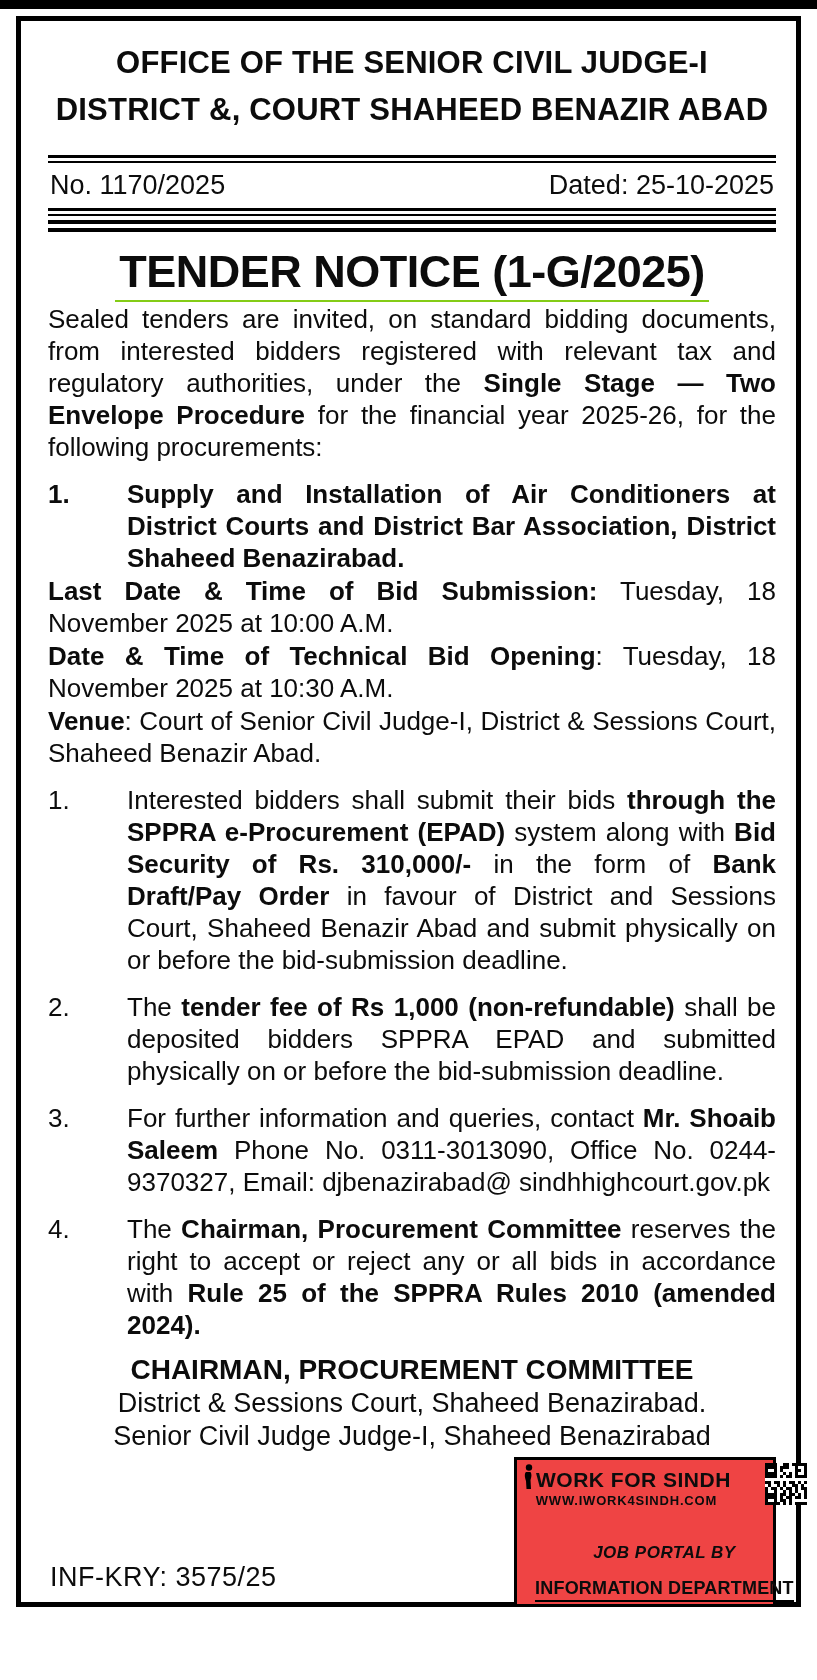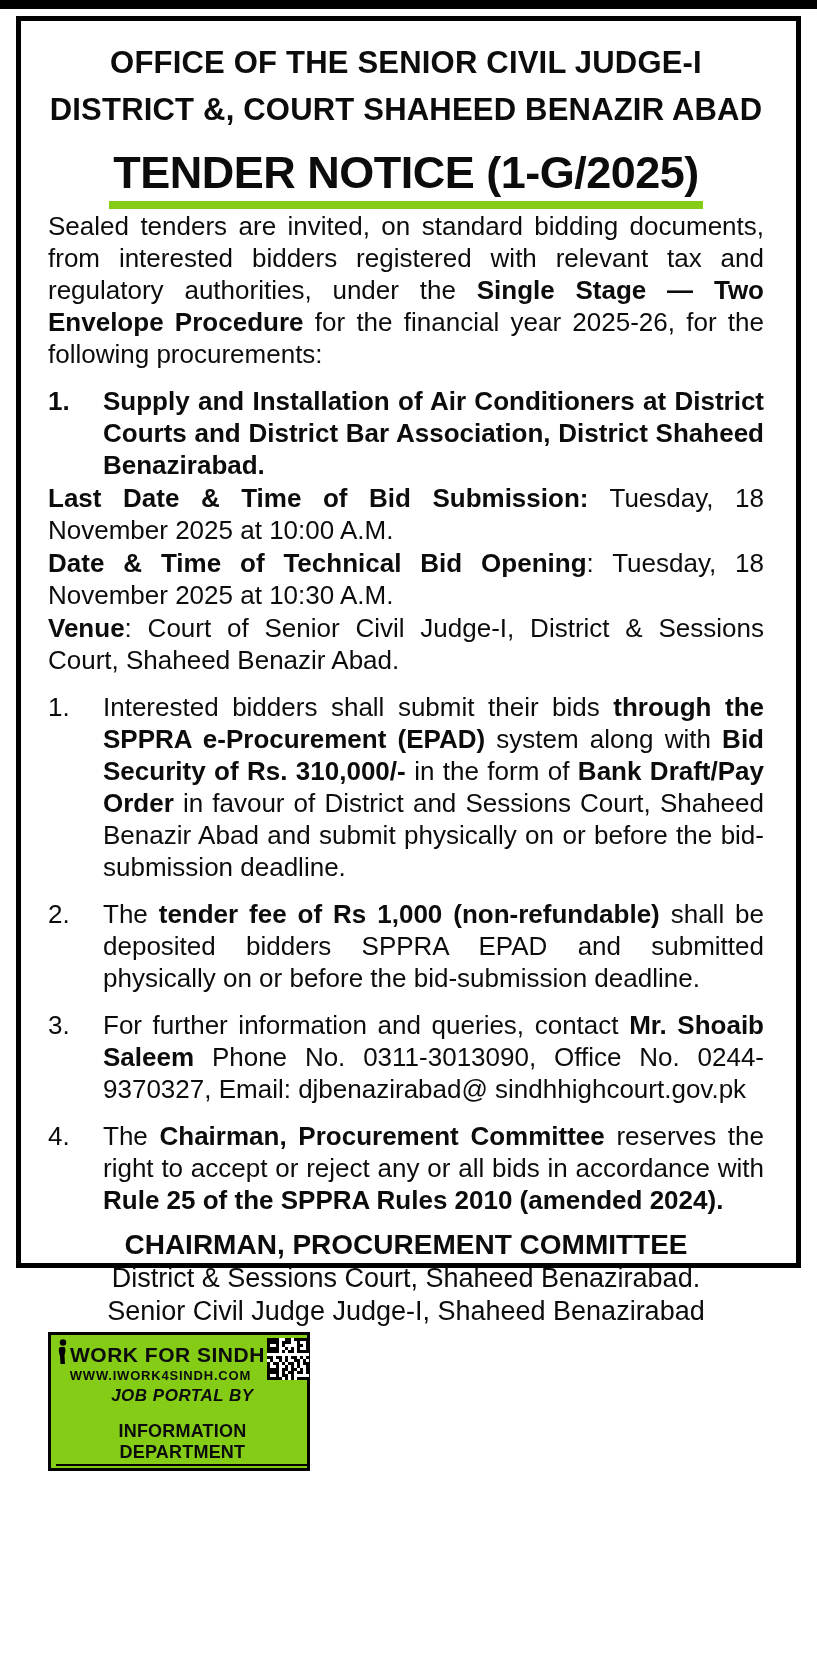--- a/index.html
+++ b/index.html
@@ -9,23 +9,23 @@
     font-family: "Liberation Sans", sans-serif;
     color: #0c0c0c;
     overflow: hidden;
   }
   .top-bar {
     width: 817px; height: 9px; background: #000;
   }
   .doc {
     margin: 7px 16px 0 16px;
     width: 785px;
-    height: 1252px;
+    height: 1591px;
     border: 5px solid #000;
-    padding: 10px 32px 0 27px;
+    padding: 10px 20px 0 27px;
     background: #fff;
   }
   
   .office-header { text-align: center; margin-top: 8px; }
   .office-line {
     font-weight: bold;
     font-size: 31px;
     line-height: 47px;
     letter-spacing: 0.2px;
     white-space: nowrap;
@@ -40,40 +40,40 @@
     padding: 7px 2px 8px 2px;
   }
   
   .title-wrap { text-align: center; margin-top: 16px; }
   .title-text {
     display: inline-block;
     font-weight: bold;
     font-size: 45px;
     line-height: 48px;
     letter-spacing: -0.5px;
-    border-bottom: 8px solid #84cc16;
+    border-bottom: 2px solid #84cc16;
     padding: 0 4px 4px 4px;
   }
   
   .p {
     margin-top: 1px;
     font-size: 26px;
     line-height: 32px;
     text-align: justify;
     text-justify: inter-word;
   }
   .p b, .num-item b { font-weight: bold; }
   .num-item {
     margin-top: 15px;
     display: flex;
     font-size: 26px;
     line-height: 32px;
   }
   .num-item .num { width: 55px; flex: 0 0 55px; }
-  .num-item .txt { flex: 1; text-align: justify; text-justify: inter-word; }
+  .num-item .txt { flex: 1; text-align: justify; text-justify: inter-word; margin-left: 24px; }
   .num-item.bold-item { font-weight: bold; }
   
   .signature { margin-top: 12px; text-align: center; }
   .sig-line1 { font-weight: bold; font-size: 28px; line-height: 34px; }
   .sig-line { font-size: 27px; line-height: 33px; }
   
   .footer {
     margin-top: 4px;
     display: flex;
     justify-content: space-between;
@@ -81,21 +81,22 @@
   }
   .inf-number { font-size: 27px; padding: 0 0 14px 2px; letter-spacing: 0.5px; }
   .logo-box {
     border: 3px solid #000;
     width: 262px;
     padding: 3px 5px 2px 5px;
     display: grid;
     grid-template-columns: 1fr 44px;
     grid-template-areas: "left qr" "portal portal";
     align-items: center;
-    background: #84cc16;
+    background: #ef4444;
+    gap: 32px;
   }
   .logo-left { grid-area: left; text-align: center; }
   .logo-title-row { display: flex; align-items: center; justify-content: center; gap: 1px; }
   .logo-title { font-weight: bold; font-size: 21px; line-height: 23px; letter-spacing: 0.5px; white-space: nowrap; }
   .logo-url { font-weight: bold; font-size: 13px; line-height: 14px; letter-spacing: 0.8px; text-align: center; }
   .logo-qr { grid-area: qr; justify-self: end; }
   .logo-portal { grid-area: portal; text-align: center; margin-top: 2px; }
   .portal-line1 { font-weight: bold; font-size: 17px; line-height: 19px; letter-spacing: 0.5px; font-style: italic; }
   .portal-line2 { font-weight: bold; font-size: 18px; line-height: 21px; letter-spacing: 0.2px; border-bottom: 2px solid #000; display: inline-block; padding-bottom: 1px; margin-top: 16px; }
 </style>
@@ -104,20 +105,29 @@
 
 <div class="top-bar"></div>
 
 <div class="doc">
 
   <div class="office-header">
     <div class="office-line">OFFICE OF THE SENIOR CIVIL JUDGE-I</div>
     <div class="office-line">DISTRICT &amp;, COURT SHAHEED BENAZIR ABAD</div>
   </div>
 
+  <div class="rules-block">
+    <div class="rule-dbl"></div>
+    <div class="ref-row">
+      <span>No. 1170/2025</span>
+      <span>Dated: 25-10-2025</span>
+    </div>
+    <div class="rule-dbl"></div>
+    <div class="rule-heavy"></div>
+  </div>
 
   <div class="title-wrap">
     <span class="title-text">TENDER NOTICE (1-G/2025)</span>
   </div>
 
   <p class="p"><span>Sealed tenders are invited, on standard bidding documents, from interested bidders registered with relevant tax and regulatory authorities, under the </span><b>Single Stage — Two Envelope Procedure</b><span> for the financial year 2025-26, for the following procurements:</span></p>
 
   <div class="num-item bold-item">
     <span class="num">1.</span>
     <span class="txt">Supply and Installation of Air Conditioners at District Courts and District Bar Association, District Shaheed Benazirabad.</span>
@@ -149,20 +159,21 @@
     <span class="txt"><span>The </span><b>Chairman, Procurement Committee</b><span> reserves the right to accept or reject any or all bids in accordance with </span><b>Rule 25 of the SPPRA Rules 2010 (amended 2024).</b></span>
   </div>
 
   <div class="signature">
     <div class="sig-line1">CHAIRMAN, PROCUREMENT COMMITTEE</div>
     <div class="sig-line">District &amp; Sessions Court, Shaheed Benazirabad.</div>
     <div class="sig-line">Senior Civil Judge Judge-I, Shaheed Benazirabad</div>
   </div>
 
   <div class="footer">
+    <div class="inf-number">INF-KRY: 3575/25</div>
 
     <div class="logo-box">
       <div class="logo-left">
         <div class="logo-title-row">
           <span>
             <svg width="13" height="26" viewBox="0 0 13 26">
               <circle cx="7" cy="3.5" r="3.2" fill="#000"></circle>
               <path d="M4 8 C 2 10, 3 14, 4 17 L 4.5 25 L 9 25 L 8.5 16 C 9.5 13, 10 10, 8.5 8 Z" fill="#000"></path>
             </svg>
           </span>

